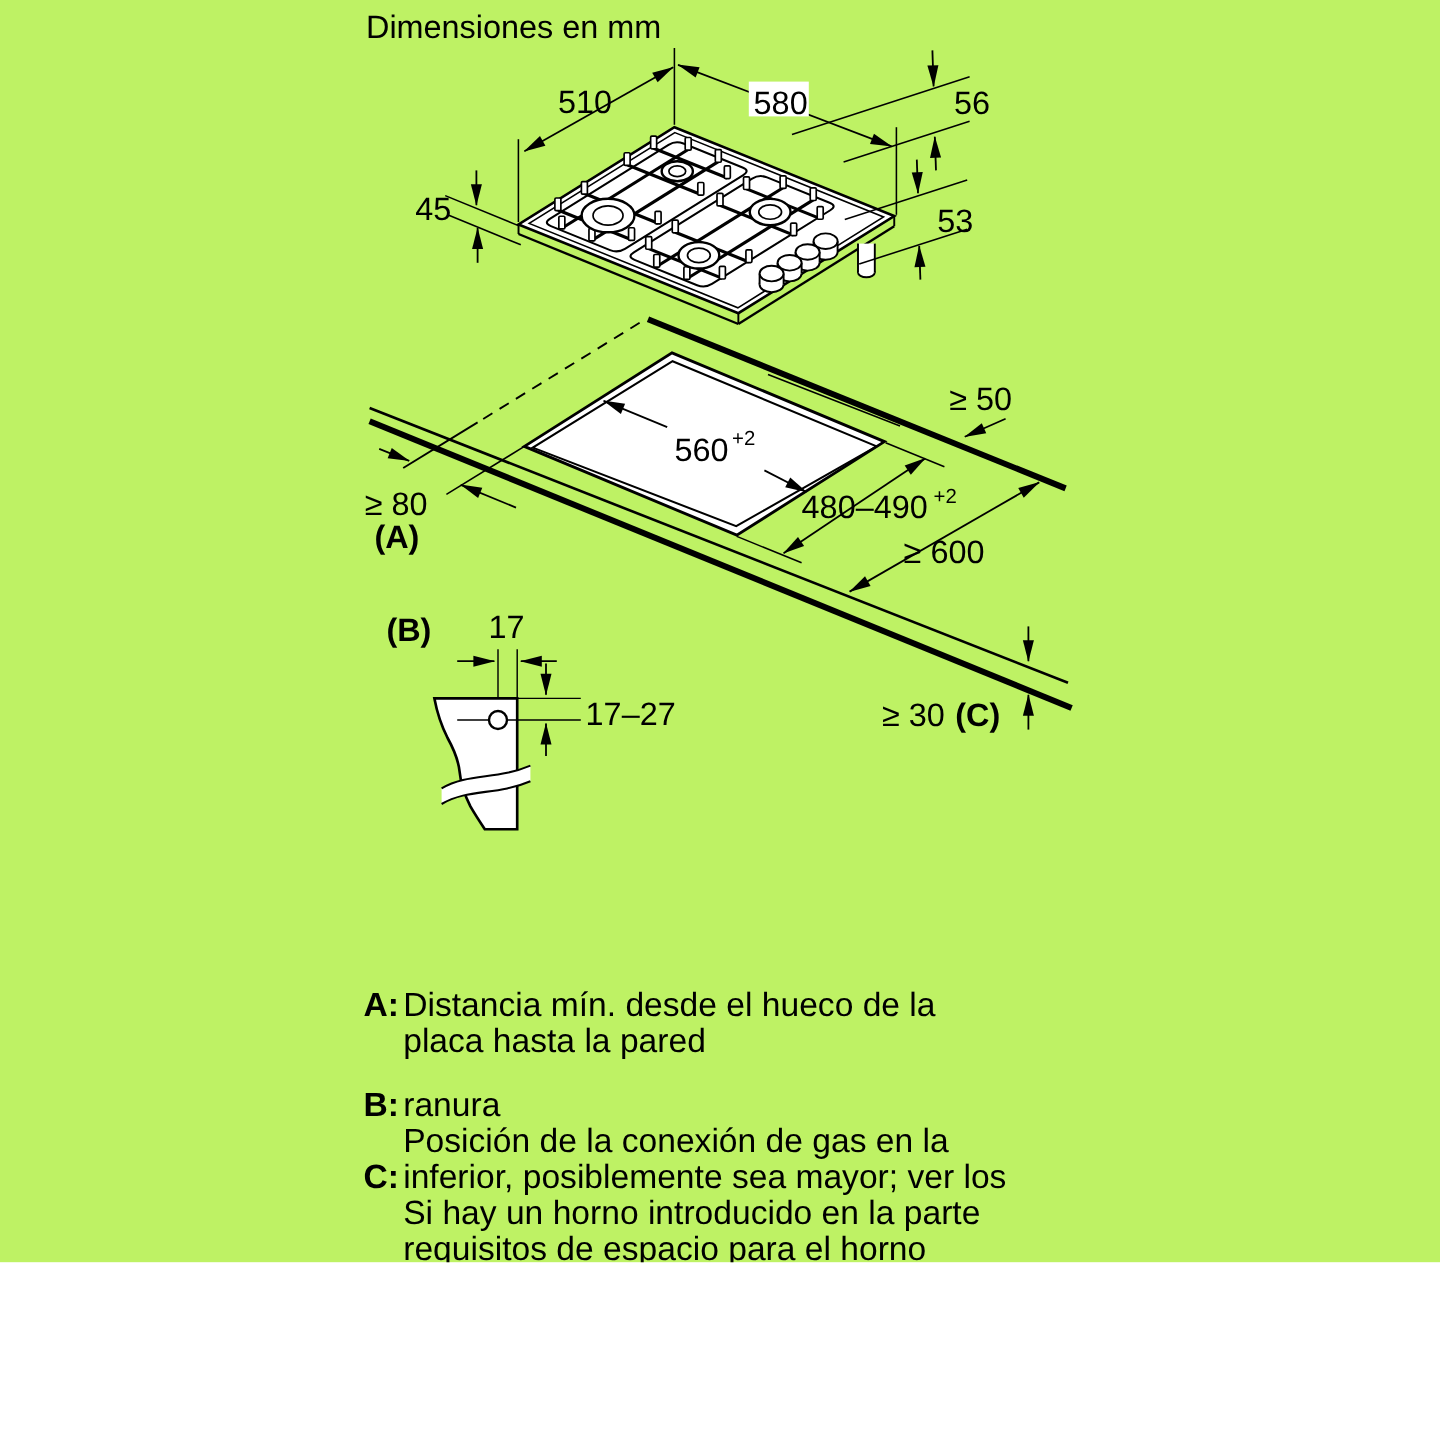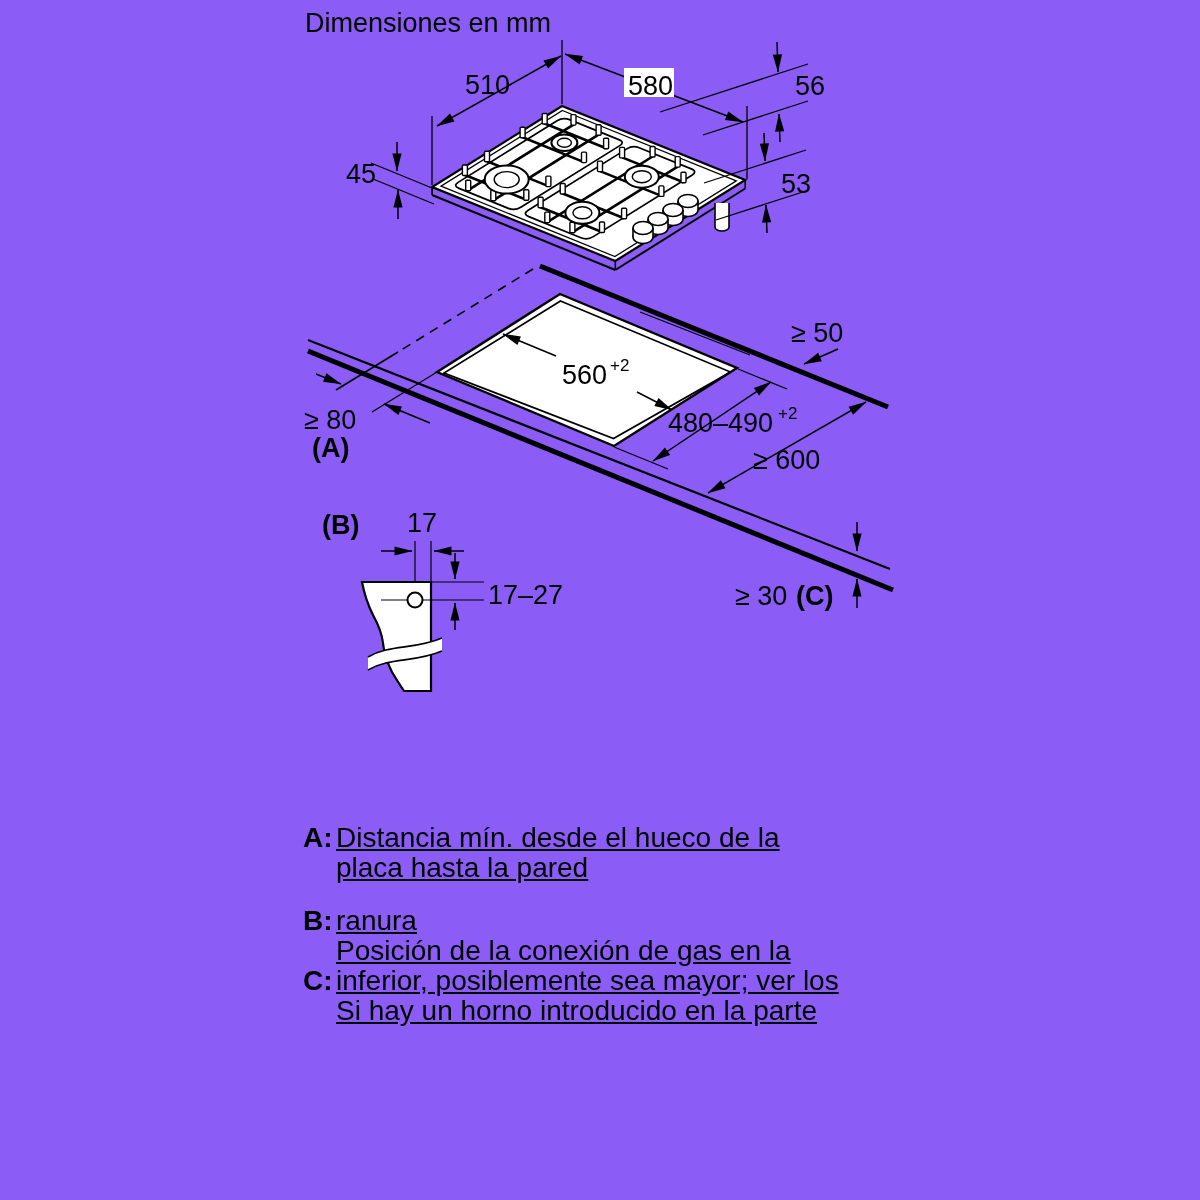--- a/index.html
+++ b/index.html
@@ -1,27 +1,27 @@
 <!DOCTYPE html>
 <html><head>
 <meta charset="utf-8">
 <style>
   html,body{margin:0;padding:0;background:#fff;}
-  #canvas{position:relative;width:1200px;height:1200px;background:#8b5cf6;overflow:hidden;
+  #canvas{position:relative;width:1200px;height:1052px;background:#bef264;overflow:hidden;
           font-family:"Liberation Sans","DejaVu Sans",sans-serif;}
   svg{position:absolute;left:0;top:0;}
   svg text{font-family:"Liberation Sans","DejaVu Sans",sans-serif;fill:#000;}
   .ttl{font-size:27px;}
   .dim{font-size:27px;}
   .dimb{font-size:27px;font-weight:bold;}
   .sup{font-size:17px;}
   .legend{position:absolute;left:0;top:0;width:1200px;}
   .legend-item{position:absolute;left:303px;width:620px;font-size:28px;line-height:30px;color:#000;}
   .legend-label{position:absolute;left:0;top:0;font-weight:bold;}
-  .legend-lines{margin-left:33px;text-decoration:underline;}
+  .legend-lines{margin-left:33px;}
   .legend-line{white-space:nowrap;}
 </style>
 </head>
 <body>
 
 <div id="canvas">
 
 <svg width="1200" height="1200" viewBox="0 0 1200 1200">
   <defs>
     <marker id="ah" viewBox="0 0 19 12" refX="18" refY="6" markerWidth="19" markerHeight="12" markerUnits="userSpaceOnUse" orient="auto-start-reverse">
@@ -255,17 +255,18 @@
     <div class="legend-lines">
       <div class="legend-line">ranura</div>
       <div class="legend-line">Posición de la conexión de gas en la</div>
     </div>
   </div>
   <div class="legend-item" style="top:966px;">
     <span class="legend-label">C:</span>
     <div class="legend-lines">
       <div class="legend-line">inferior, posiblemente sea mayor; ver los</div>
       <div class="legend-line">Si hay un horno introducido en la parte</div>
+      <div class="legend-line">requisitos de espacio para el horno</div>
     </div>
   </div>
 </div>
 
 </div>
 
 </body></html>

